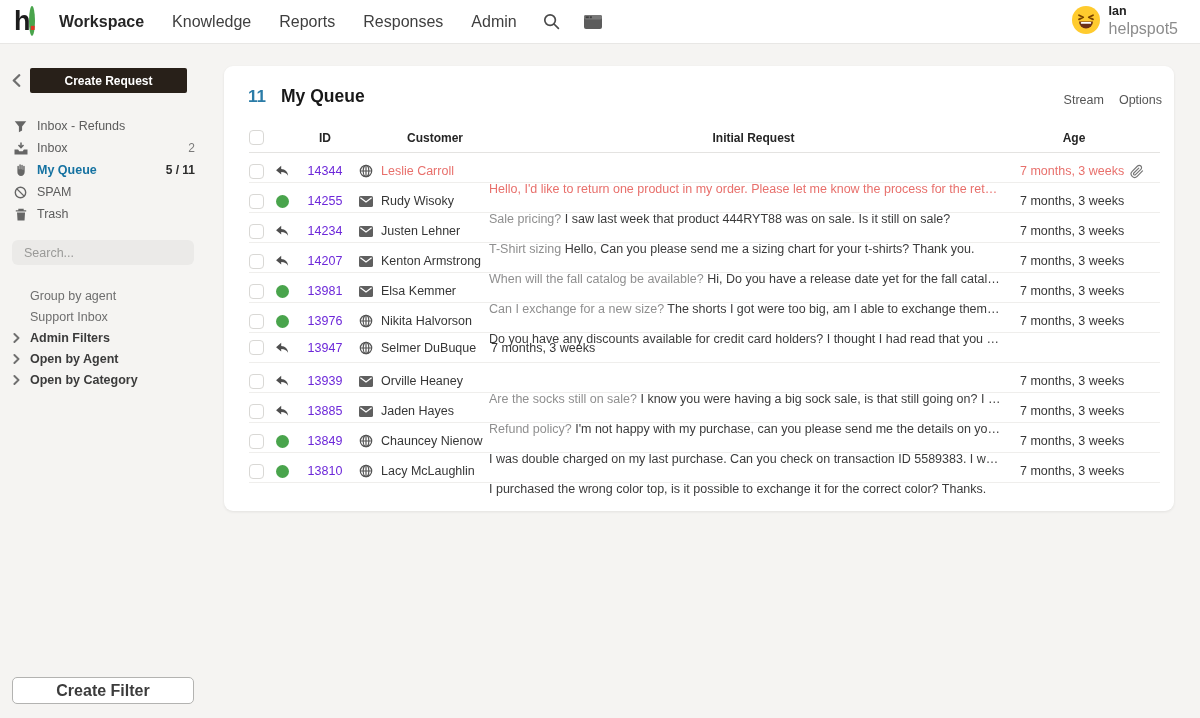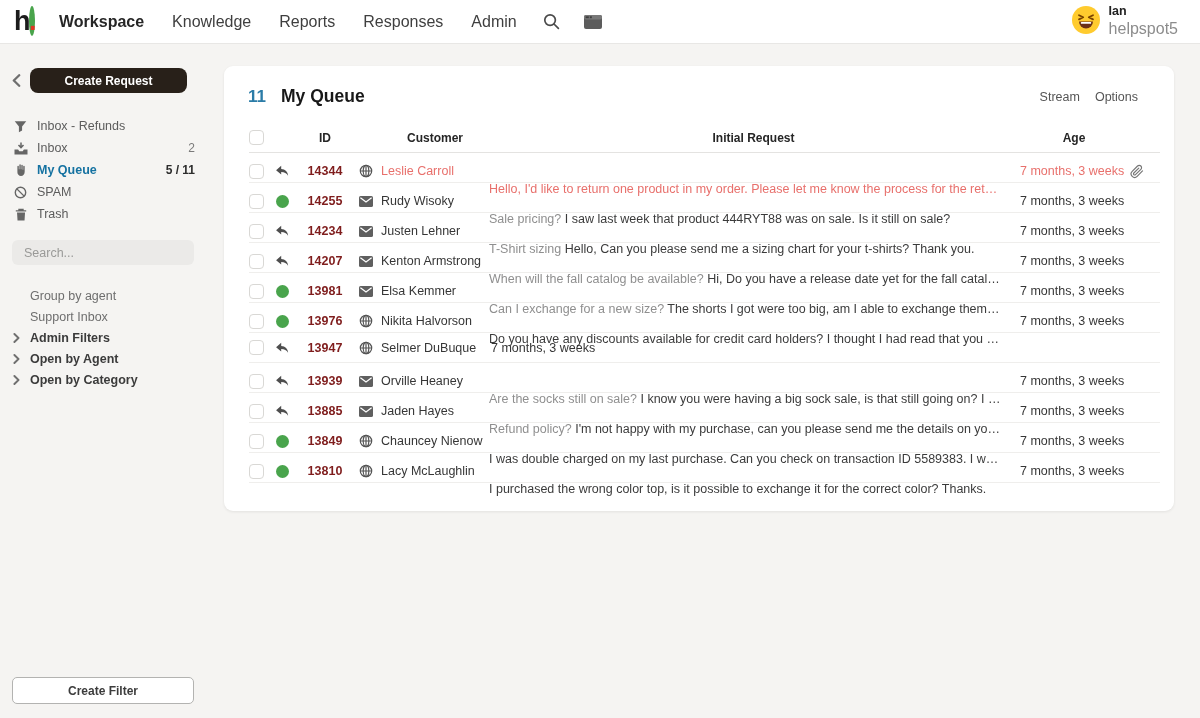--- a/index.html
+++ b/index.html
@@ -29,21 +29,21 @@
   .user-name { font-size:12.5px; font-weight:bold; color:#222; }
   .user-account { font-size:16px; color:#8c8c8c; }
 
   
   .sidebar { position:absolute; top:44px; left:0; width:212px; bottom:0; }
   .sb-top { display:flex; align-items:center; margin:24px 0 0 12px; gap:9px; }
   .back-btn { display:flex; align-items:center; cursor:pointer; }
   .create-request {
     width:157px; height:25px; background:#282019; color:#fff;
     font-family:"Liberation Sans",sans-serif;
-    font-weight:bold; font-size:12px; border:none; border-radius:8px; cursor:pointer;
+    font-weight:bold; font-size:12px; border:none; border-radius:2px; cursor:pointer;
   }
   .sb-filters { margin-top:22px; }
   .sb-filter { display:flex; align-items:center; height:22px; padding:0 17px 0 13px; gap:9px; font-size:12.5px; color:#5c5c5c; cursor:pointer; }
   .sb-filter .icon { width:15px; display:flex; justify-content:center; }
   .sb-filter .count { margin-left:auto; font-size:12px; color:#7a7a7a; }
   .sb-filter.active .label { color:#1572a1; font-weight:bold; }
   .sb-filter.active .count { color:#2d2d2d; font-weight:bold; }
   .sb-search { margin:15px 0 0 12px; }
   .sb-search input {
     width:182px; height:25px; background:#ebeae8; border:none; border-radius:6px;
@@ -53,49 +53,49 @@
   .sb-search input::placeholder { color:#9a9a98; }
   .sb-groups { margin-top:20px; }
   .sb-group { display:flex; align-items:center; height:21px; padding-left:13px; gap:8px; font-size:12.5px; color:#6e6e6e; cursor:pointer; }
   .sb-group.expand { color:#3b3b3b; font-weight:bold; }
   .sb-group .chev { width:9px; display:flex; }
   .sb-group.plain .chev { visibility:hidden; }
   .create-filter {
     position:absolute; bottom:14px; left:12px; width:182px; height:27px;
     background:#fff; border:1px solid #b3b3b1; border-radius:5px;
     font-family:"Liberation Sans",sans-serif;
-    font-weight:bold; font-size:12px; color:#3c3c3c; cursor:pointer;
+    font-weight:bold; font-size:16px; color:#3c3c3c; cursor:pointer;
   }
 
   
   .card {
     position:absolute; left:224px; top:66px; width:950px; height:445px;
     background:#fff; border-radius:9px; box-shadow:0 1px 3px rgba(0,0,0,.08);
   }
-  .card-header { display:flex; align-items:center; padding:20px 36px 0 24px; }
+  .card-header { display:flex; align-items:flex-end; padding:20px 12px 0 24px; }
   .card-count { color:#2b7ca7; font-weight:bold; font-size:17px; }
   .card-title { margin-left:15px; font-weight:bold; font-size:17.5px; color:#181818; }
   .card-actions { margin-left:auto; display:flex; gap:15px; font-size:12.5px; color:#555; }
   .card-action { cursor:pointer; }
 
   .trow {
     display:grid;
     grid-template-columns:16px 34px 52px 30px 108px 1fr 112px 30px;
     align-items:center; height:30px; margin:0 14px 0 25px;
     border-bottom:1px solid #efeeec; font-size:12.5px;
   }
   .thead { margin-top:16px; border-bottom:1px solid #e4e3e1; font-weight:bold; font-size:12px; color:#262626; }
   .thead .hc { justify-self:center; }
   .cb {
     appearance:none; -webkit-appearance:none; width:15px; height:15px;
     border:1.5px solid #d9d8d5; border-radius:4px; background:#fff; cursor:pointer; margin:0;
   }
   .c-status { justify-self:center; display:flex; align-items:center; }
   .dot { width:13px; height:13px; border-radius:50%; background:#49a44c; }
-  .c-id { justify-self:center; color:#7f1d1d; font-weight:bold; cursor:pointer;text-align:center; }
+  .c-id { justify-self:center; color:#6d28d9; font-weight:normal; cursor:pointer;text-align:center; }
   .c-chan { justify-self:center; display:flex; align-items:center; }
   .c-cust { white-space:nowrap; overflow:hidden; color:#363636; }
   .c-req { white-space:nowrap; overflow:hidden; text-overflow:ellipsis; padding-right:16px; color:#3b3b3b;margin-top:36px; }
   .c-req .subject { color:#8f8f8f; }
   .c-age { color:#363636; padding-left:2px; white-space:nowrap; }
   .c-clip { display:flex; align-items:center; }
   .trow.urgent .c-cust, .trow.urgent .c-req, .trow.urgent .c-req .subject,
   .trow.urgent .c-age { color:#e8706c; }
   .trow.row-item { cursor:pointer; }
 </style>

